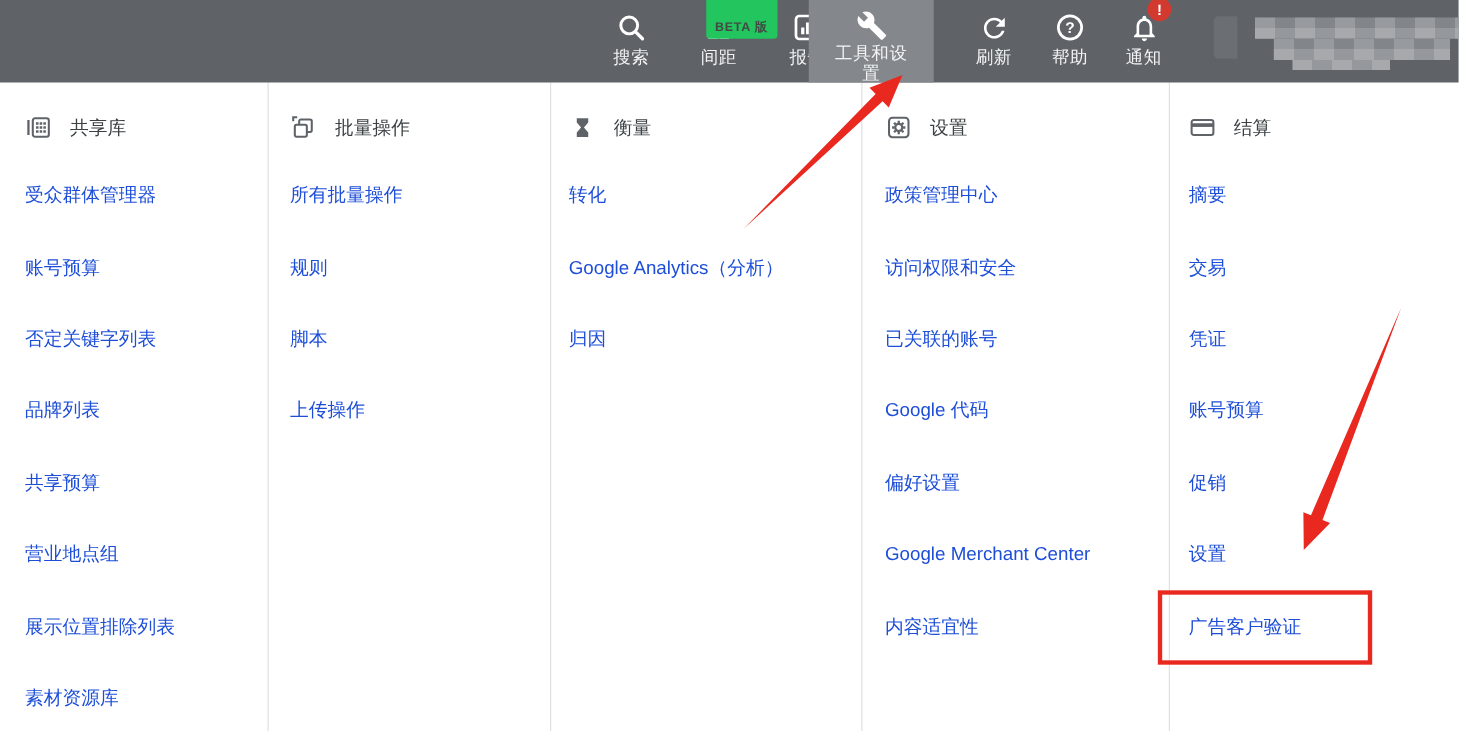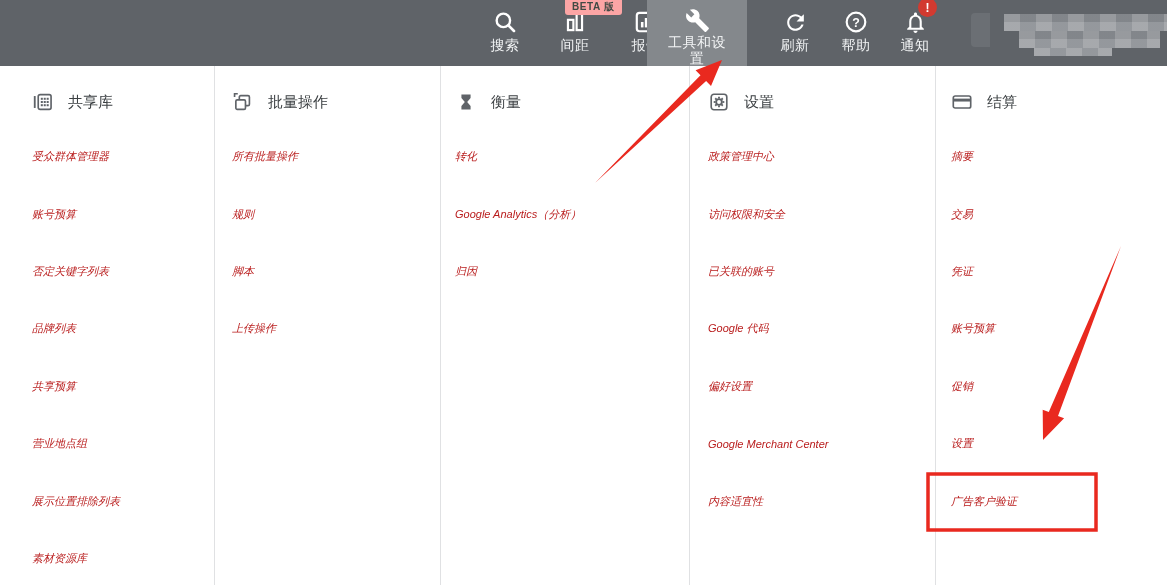--- a/index.html
+++ b/index.html
@@ -20,22 +20,22 @@
   }
   .tb-item .tb-ico{height:28px;display:flex;align-items:center;justify-content:center;}
   .tb-item .tb-label{
     margin-top:1px;font-size:14px;line-height:16px;text-align:center;
     letter-spacing:.5px;
   }
   .tb-item.active{background:#84888c;}
   .tb-item.active .tb-label{width:66px;}
   .beta-badge{
     position:absolute;left:565px;top:0;z-index:6;
-    background:#fca5a5;color:#414a44;font-size:10px;line-height:13px;
-    padding:0 7px 2px;border-radius:0 0 3px 3px;white-space:nowrap;
+    background:#22c55e;color:#414a44;font-size:10px;line-height:13px;
+    padding:16px 7px 2px;border-radius:0 0 3px 3px;white-space:nowrap;
     font-weight:bold;letter-spacing:.6px;
   }
   .notif-badge{
     position:absolute;left:32px;top:-2px;width:19px;height:19px;border-radius:50%;
     background:#d23a30;color:#fff;font-size:12px;font-weight:bold;
     display:flex;align-items:center;justify-content:center;z-index:5;
   }
   
   .mosaic-row{
     position:absolute;
@@ -54,24 +54,24 @@
   }
   .col{position:absolute;top:0;height:519px;box-sizing:border-box;}
   .col.sep{border-right:1px solid #e0e1e3;}
   .col-header{
     display:flex;align-items:center;height:44px;margin-top:14px;gap:14px;
     color:#3c4043;font-size:15px;
   }
   .hicon{width:22px;height:22px;display:flex;align-items:center;justify-content:center;}
   .mi{
     height:57.4px;display:flex;align-items:center;
-    font-size:11px;color:#b91c1c;cursor:pointer;white-space:nowrap;font-style:italic;
+    font-size:15px;color:#1d4ed8;cursor:pointer;white-space:nowrap;
   }
   .mi:nth-of-type(2){margin-top:4px;}
-  .c1{left:0;width:215px;padding-left:32px;}
+  .c1{left:0;width:215px;padding-left:20px;}
   .c2{left:215px;width:226px;padding-left:17px;}
   .c3{left:441px;width:249px;padding-left:14px;}
   .c4{left:690px;width:246px;padding-left:18px;}
   .c5{left:936px;width:231px;padding-left:15px;}
   
   .overlay{
     position:absolute;left:0;top:0;width:1167px;height:585px;
     z-index:50;pointer-events:none;
   }
 </style>

